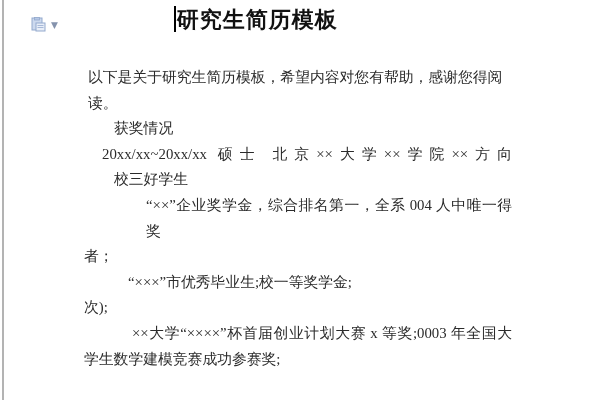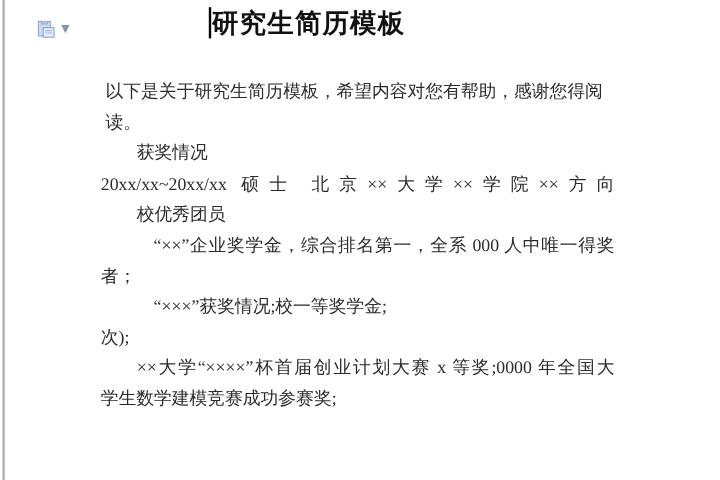--- a/index.html
+++ b/index.html
@@ -76,20 +76,21 @@
     line-height: 25.6px;
     color: #2b2b2b;
   }
   .ln { min-height: 25.6px; }
   .ind1 { padding-left: 4px; }
   .ind2 { padding-left: 30px; }
   .ind3 { padding-left: 44px; }
   .just {
     text-align: justify;
     text-align-last: justify;
+    margin-left: 18px;
   }
 </style>
 </head>
 <body>
 
 <div class="page">
 
   <div class="page-edge"></div>
 
   <div class="paste-widget">
@@ -104,23 +105,23 @@
   </div>
 
   <div class="title-row">
     <span class="caret"></span><span class="doc-title">研究生简历模板</span>
   </div>
 
   <div class="doc-body">
     <div class="ln ind1">以下是关于研究生简历模板，希望内容对您有帮助，感谢您得阅读。</div>
     <div class="ln ind2">获奖情况</div>
     <div class="ln just">20xx/xx~20xx/xx 硕士 北京××大学××学院××方向</div>
-    <div class="ln ind2">校优秀团员</div>
-    <div class="ln ind3 just">“××”企业奖学金，综合排名第一，全系 000 人中唯一得奖</div>
+    <div class="ln ind2">校三好学生</div>
+    <div class="ln ind3 just">“××”企业奖学金，综合排名第一，全系 004 人中唯一得奖</div>
     <div class="ln">者；</div>
-    <div class="ln ind3">“×××”获奖情况;校一等奖学金;</div>
+    <div class="ln ind3">“×××”市优秀毕业生;校一等奖学金;</div>
     <div class="ln">次);</div>
-    <div class="ln ind2 just">××大学“××××”杯首届创业计划大赛 x 等奖;0000 年全国大</div>
+    <div class="ln ind2 just">××大学“××××”杯首届创业计划大赛 x 等奖;0003 年全国大</div>
     <div class="ln">学生数学建模竞赛成功参赛奖;</div>
 
   </div>
 
 </div>
 
 </body></html>

